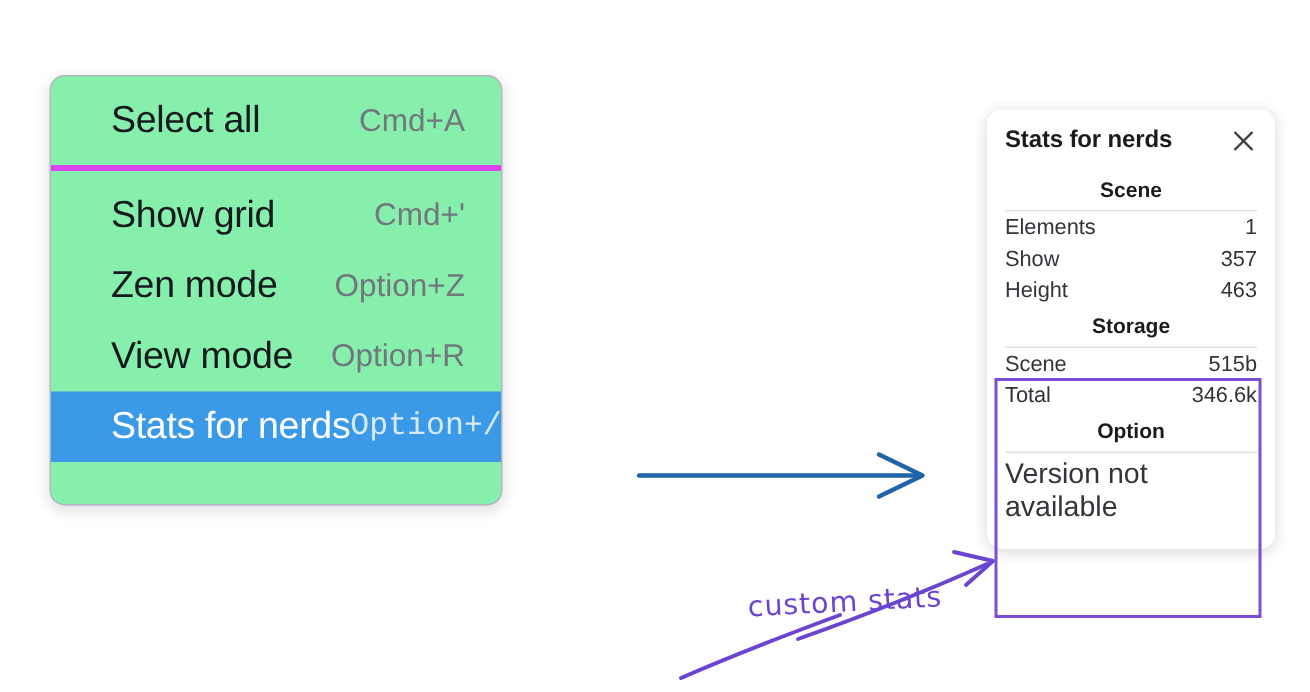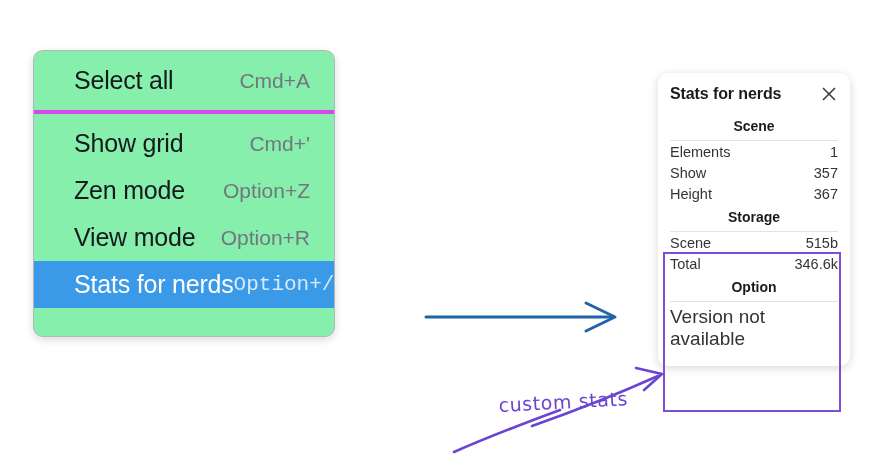--- a/index.html
+++ b/index.html
@@ -211,21 +211,21 @@
   <div class="stats-row">
     <span>Elements</span>
     <span>1</span>
   </div>
   <div class="stats-row">
     <span>Show</span>
     <span>357</span>
   </div>
   <div class="stats-row">
     <span>Height</span>
-    <span>367</span>
+    <span>463</span>
   </div>
 
   <div class="stats-section-header">Storage</div>
   <div class="stats-row">
     <span>Scene</span>
     <span>515b</span>
   </div>
   <div class="stats-row">
     <span>Total</span>
     <span>346.6k</span>

